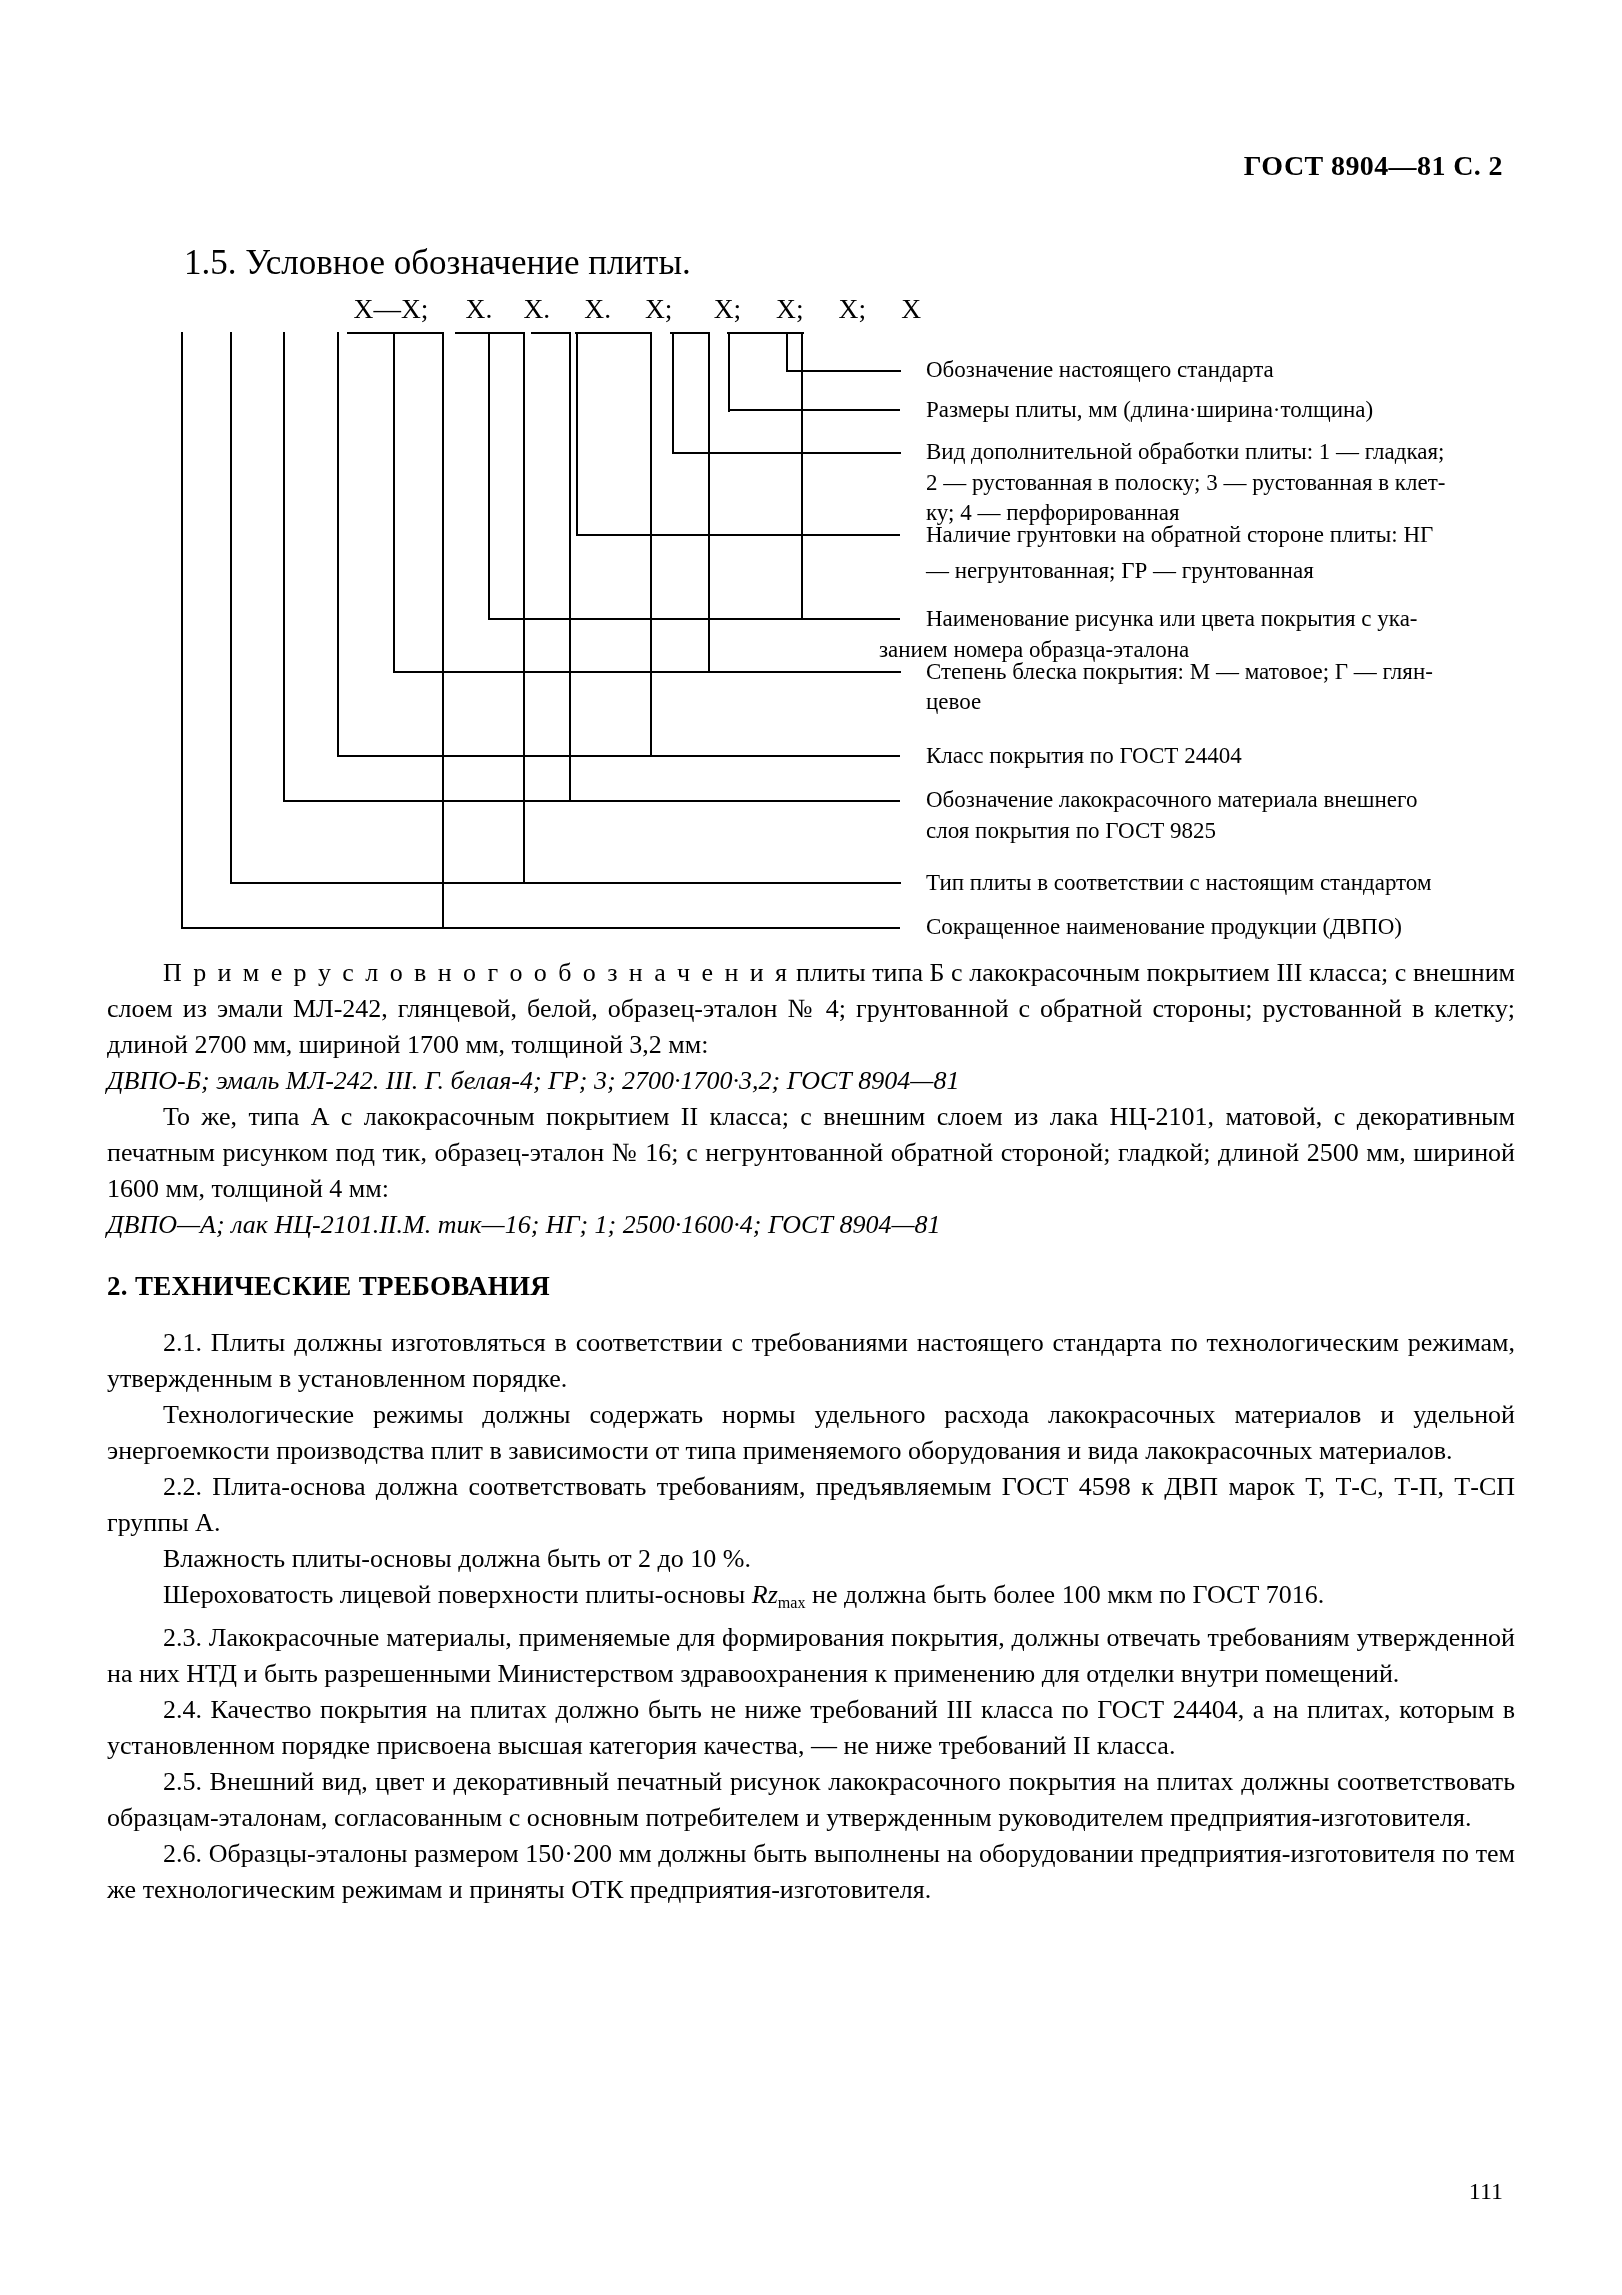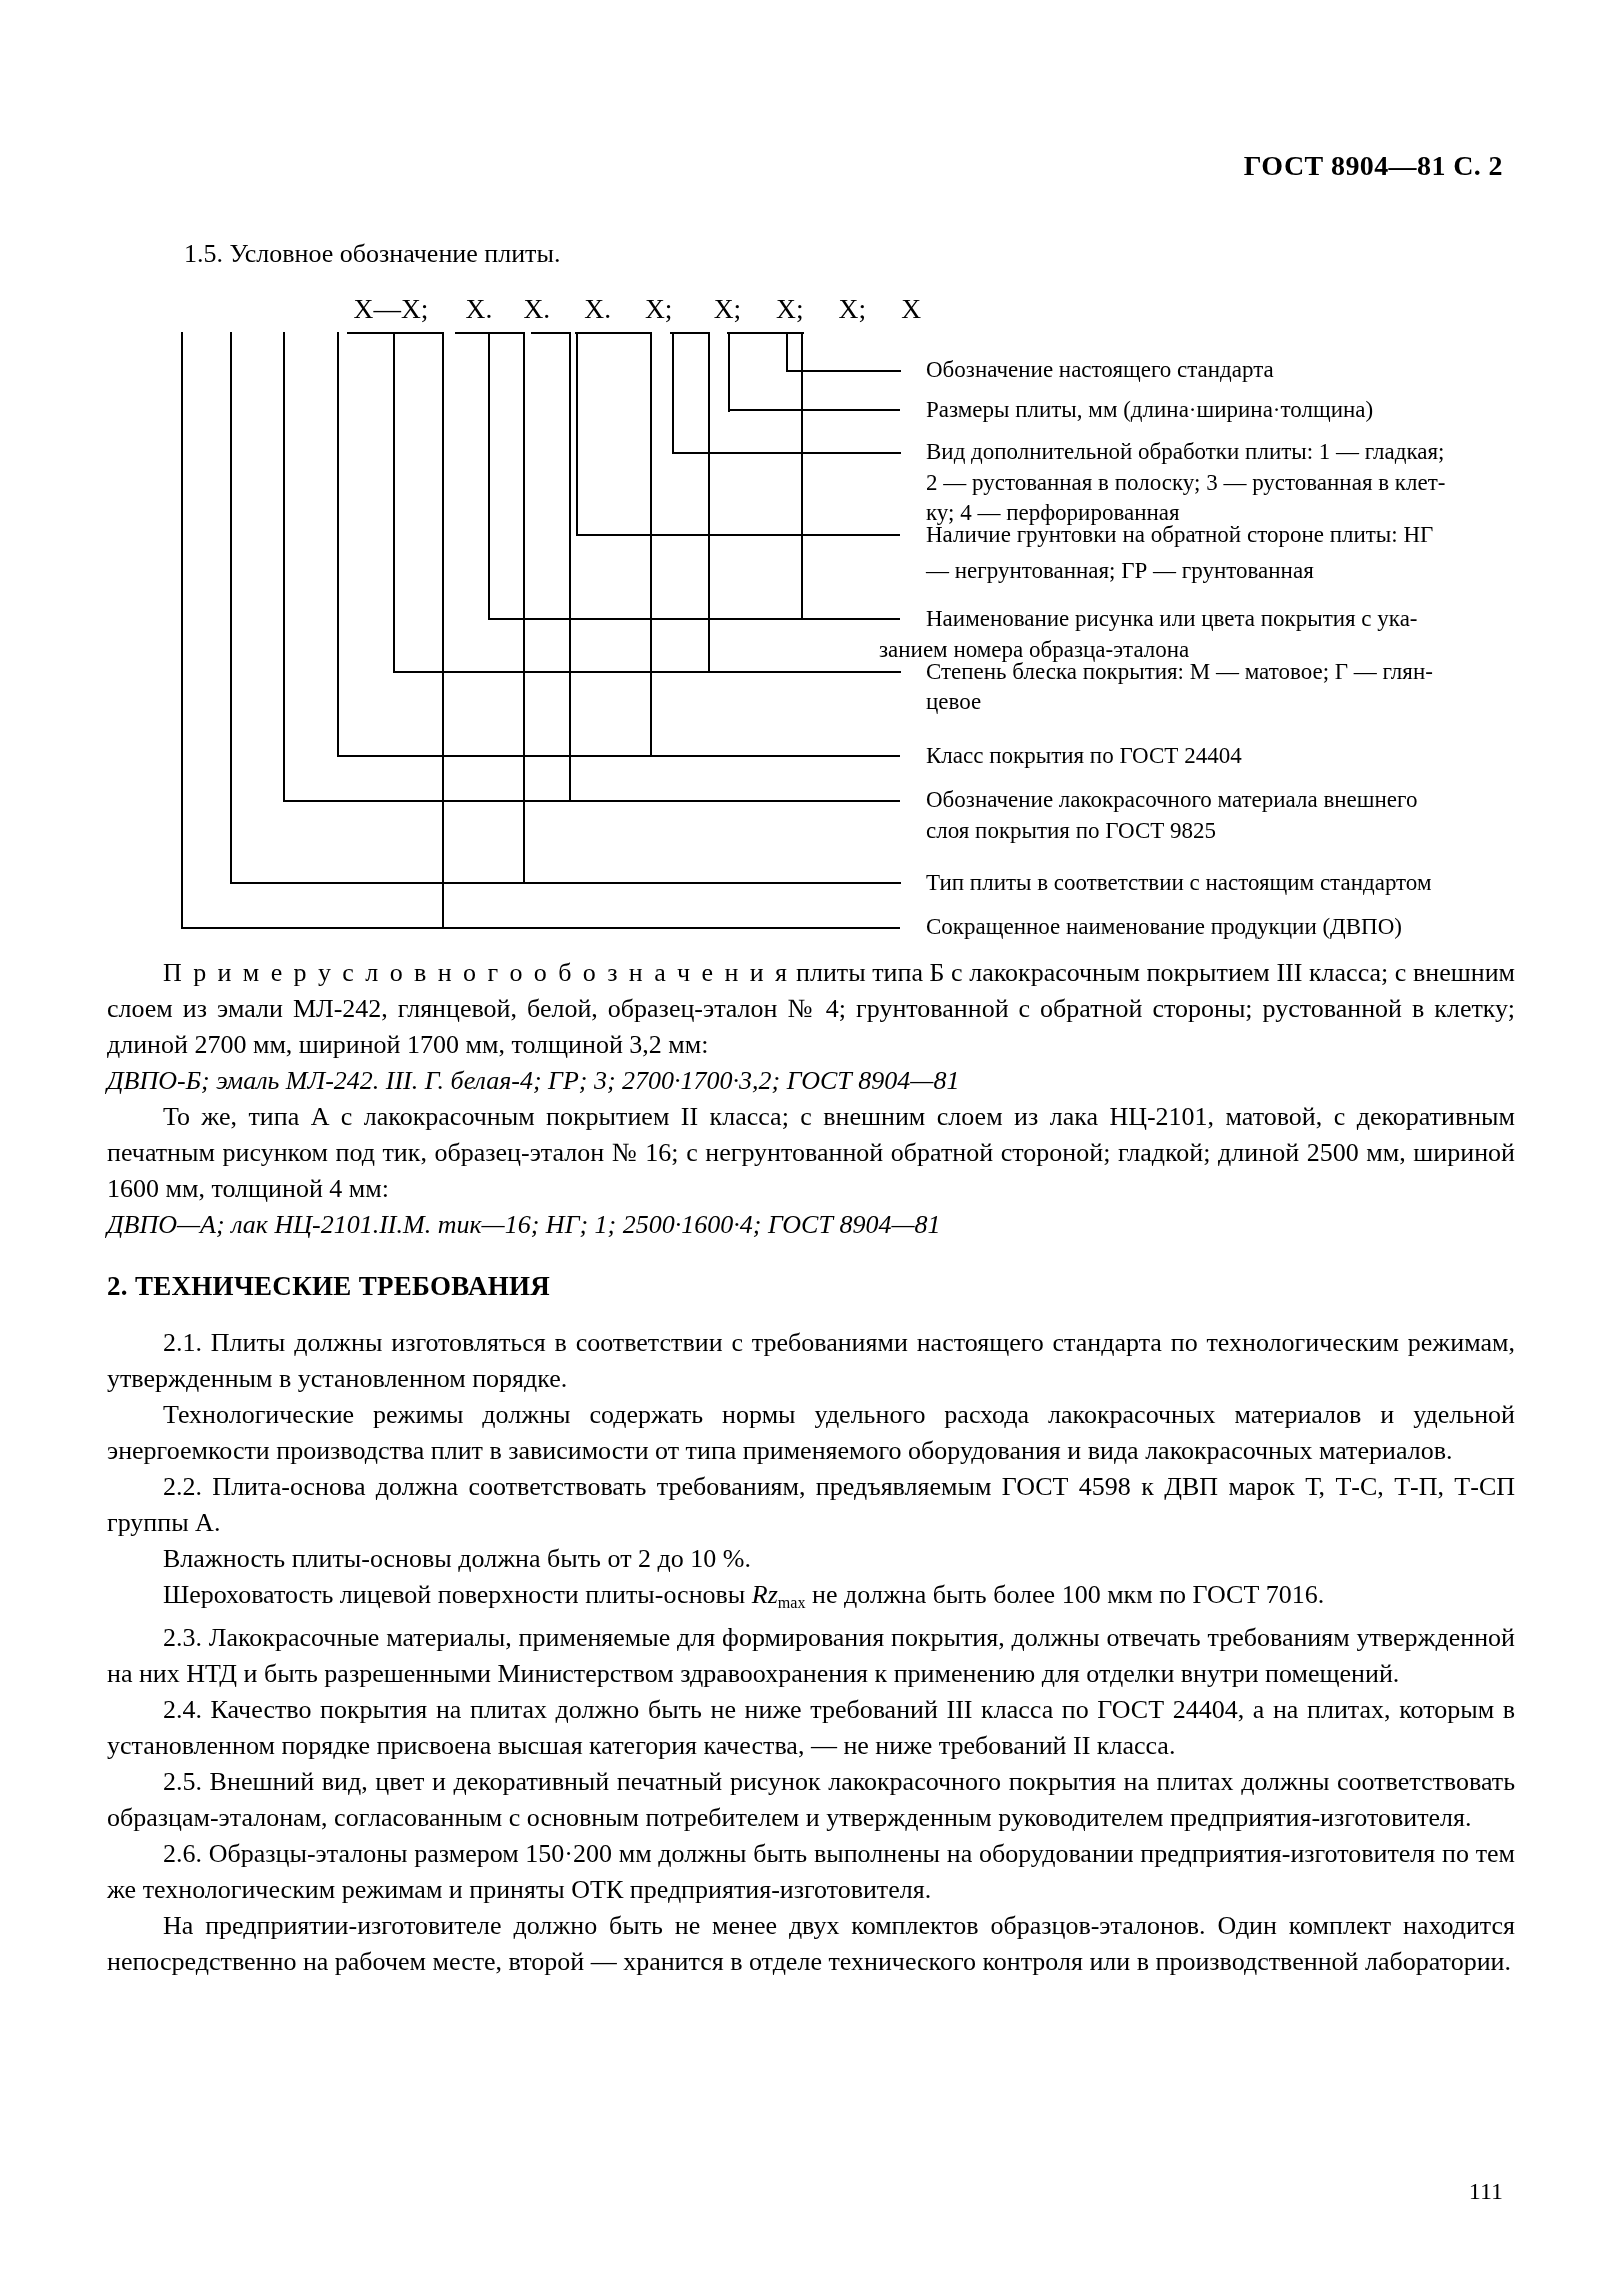--- a/index.html
+++ b/index.html
@@ -41,22 +41,22 @@
     text-indent:56px;
     hyphens:none;
   }
   p.center { text-align:left; text-indent:0; }
   .ital { font-style:italic; }
   .spaced { letter-spacing:2.4px; }
 
   
   .c15 {
     position:absolute;
-    left:184px; top:237px;
-    font-size:26px;
+    left:184px; top:246px;
+    font-size:35px;
     line-height:34px;
     white-space:nowrap;
   }
 
   
   .diagram {
     position:absolute;
     left:0; top:0;
     width:1622px; height:941px;
   }
@@ -216,19 +216,18 @@
     <p class="para">Технологические режимы должны содержать нормы удельного расхода лакокрасочных материалов и удельной энергоемкости производства плит в зависимости от типа применяемого оборудования и вида лакокрасочных материалов.</p>
     <p class="para">2.2. Плита-основа должна соответствовать требованиям, предъявляемым ГОСТ 4598 к ДВП марок Т, Т-С, Т-П, Т-СП группы А.</p>
     <p class="para">Влажность плиты-основы должна быть от 2 до 10 %.</p>
 
     <p class="para" style="text-align:justify;"><span>Шероховатость  лицевой  поверхности  плиты-основы </span><span class="ital">Rz</span><sub>max</sub><span> не должна  быть  более 100 мкм по ГОСТ 7016.</span></p>
 
     <p class="para">2.3. Лакокрасочные материалы, применяемые для формирования покрытия, должны отвечать требованиям утвержденной на них НТД и быть разрешенными Министерством здравоохранения к применению для отделки внутри помещений.</p>
     <p class="para">2.4. Качество покрытия на плитах должно быть не ниже требований III класса по ГОСТ 24404, а на плитах, которым в установленном порядке присвоена высшая категория качества, — не ниже требований II класса.</p>
     <p class="para">2.5. Внешний вид, цвет и декоративный печатный рисунок лакокрасочного покрытия на плитах должны соответствовать образцам-эталонам, согласованным с основным потребителем и утвержденным руководителем предприятия-изготовителя.</p>
     <p class="para">2.6. Образцы-эталоны размером 150·200 мм должны быть выполнены на оборудовании предприятия-изготовителя по тем же технологическим режимам и приняты ОТК предприятия-изготовителя.</p>
-    <p class="para">На предприятии-изготовителе  должно быть не менее двух комплектов образцов-эталонов. Один комплект находится непосредственно на рабочем месте, второй — хранится в отделе технического контроля или в производственной лаборатории.</p>
   </div>
 
   <div class="pageno">111</div>
 
 </div>
 
 
 </body></html>

